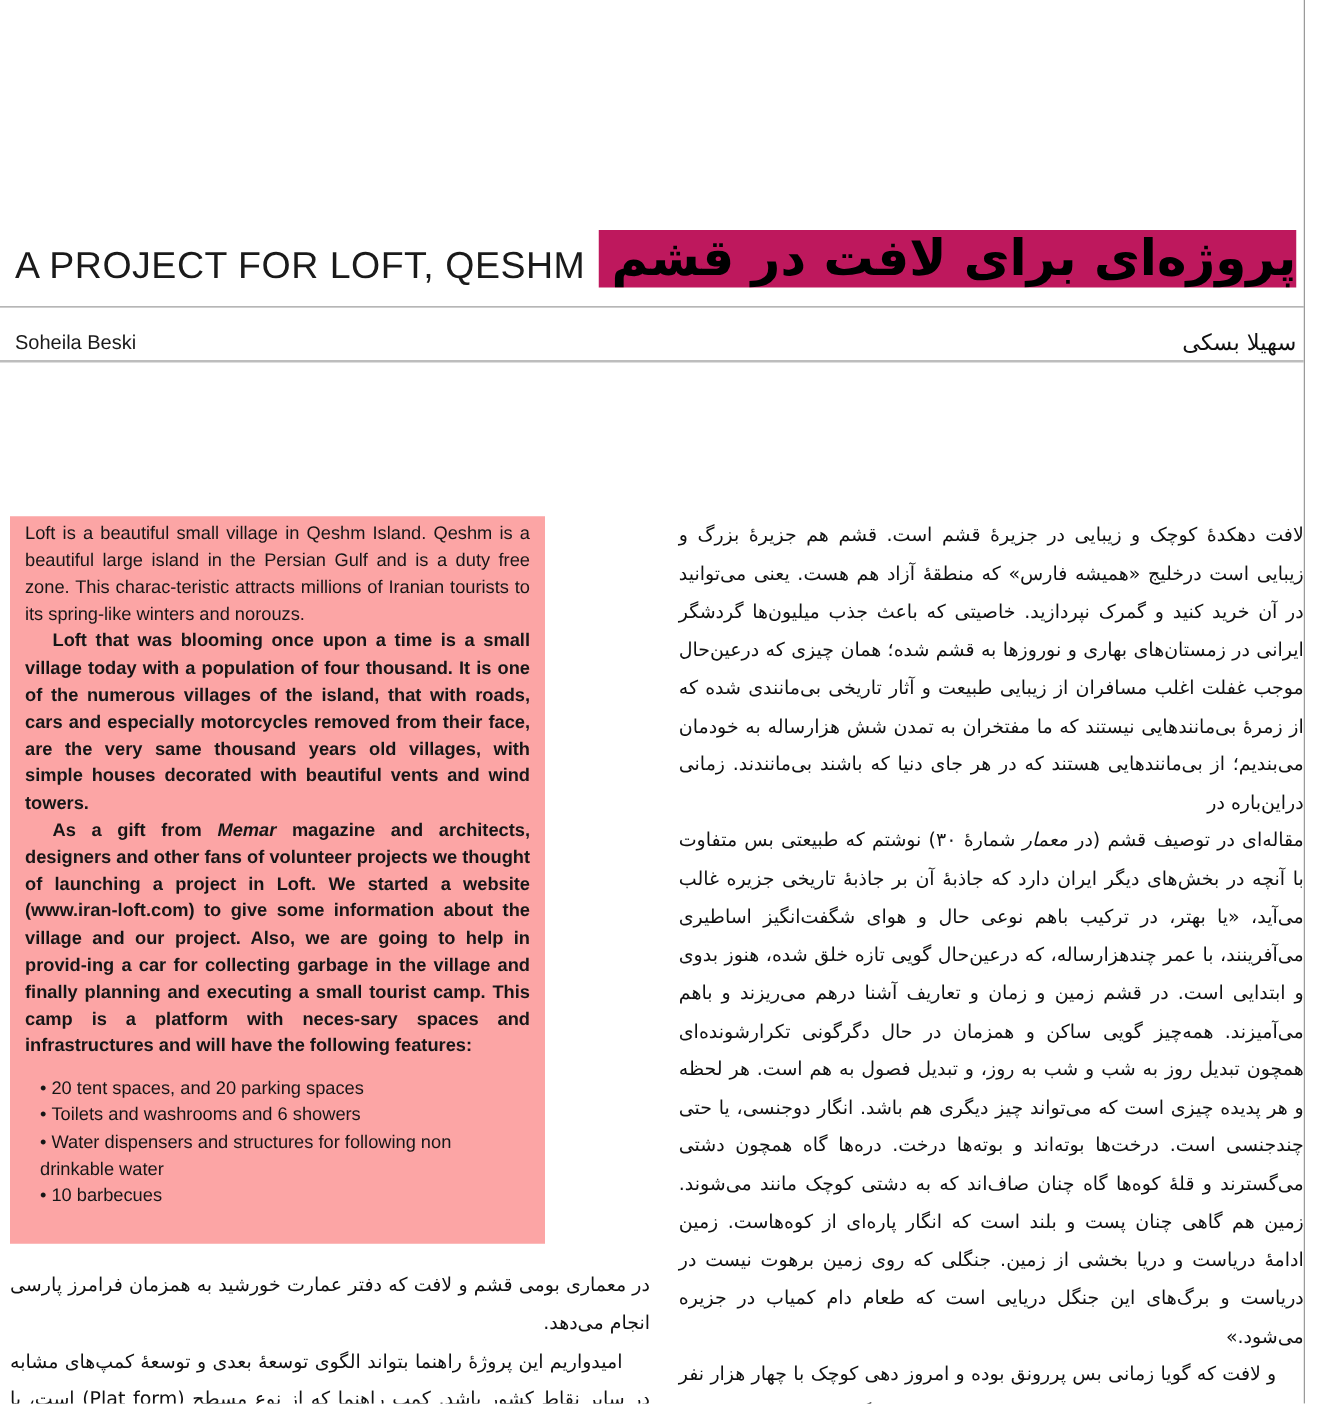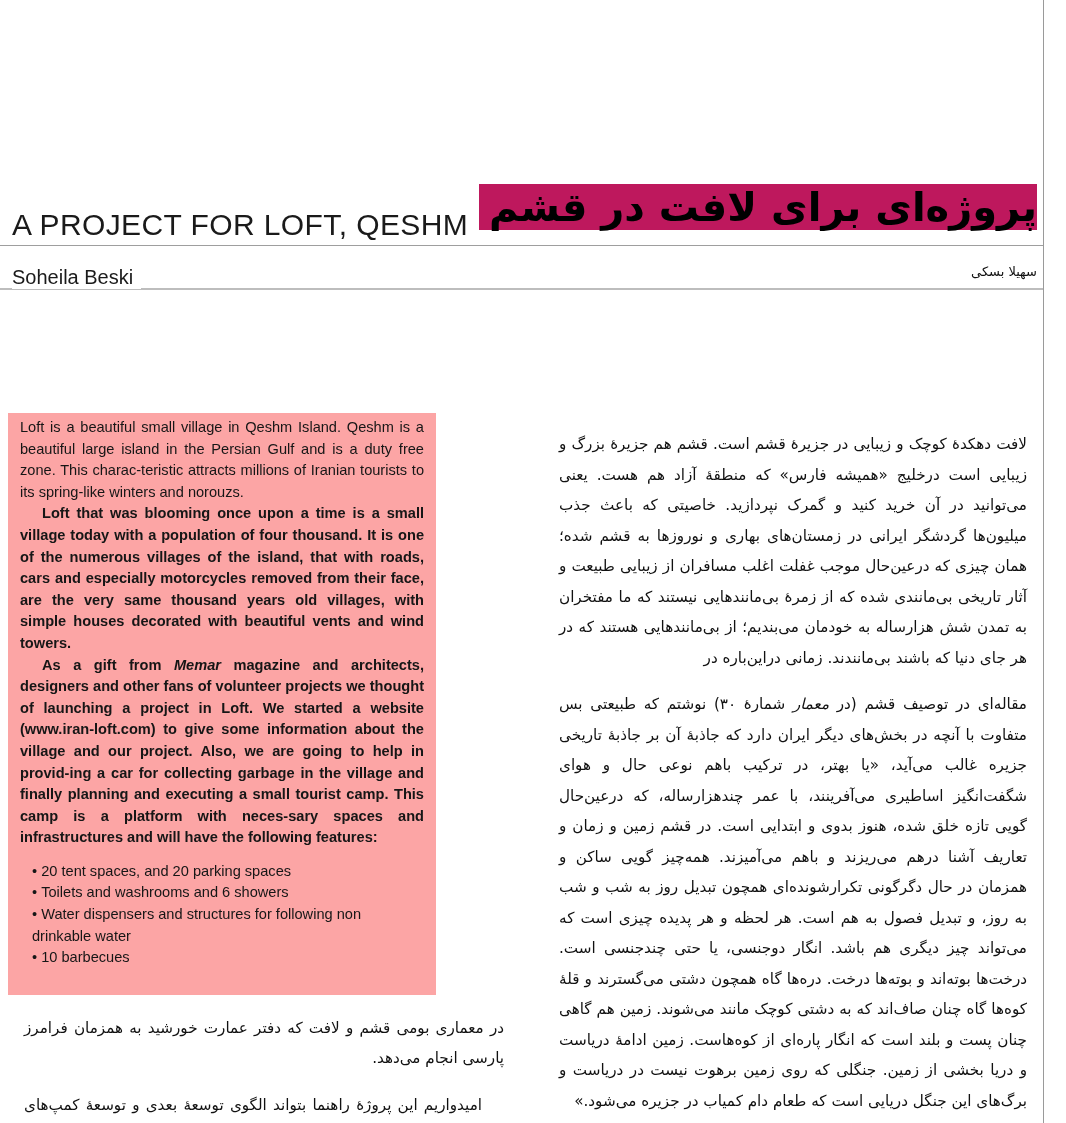--- a/index.html
+++ b/index.html
@@ -50,21 +50,21 @@
     left: 0;
     right: 0;
     top: 49px;
     height: 1px;
     background: #9e9e9e;
   }
 
   .title-en {
     position: absolute;
     left: 12px;
-    top: 12px;
+    top: 0;
     font-size: 30px;
     letter-spacing: 0.4px;
     color: #1a1a1a;
     white-space: nowrap;
     z-index: 2;
     background: #ffffff;
     padding-right: 10px;
   }
 
   .title-fa {
@@ -94,33 +94,33 @@
     right: 0;
     top: 26px;
     height: 2px;
     background: #bdbdbd;
   }
 
   .author-en {
     position: absolute;
     left: 12px;
     top: 4px;
-    font-size: 20px;
+    font-size: 16px;
     color: #1a1a1a;
     background: #ffffff;
     padding-right: 8px;
     z-index: 2;
     white-space: nowrap;
   }
 
   .author-fa {
     position: absolute;
     right: 6px;
     top: 2px;
-    font-size: 13px;
+    font-size: 18px;
     color: #111111;
     direction: rtl;
     background: #ffffff;
     padding-left: 8px;
     z-index: 2;
     white-space: nowrap;
     font-family: "DejaVu Sans", sans-serif;
   }
 
   
@@ -192,21 +192,21 @@
     direction: rtl;
     text-align: justify;
     font-family: "DejaVu Sans", sans-serif;
     font-size: 15.2px;
     line-height: 30.5px;
     color: #111111;
     width: 512px;
   }
 
   .fa-left p, .col-right p {
-    margin: 16px;
+    margin: 0;
   }
 
   .fa-left p.indent, .col-right p.indent {
     text-indent: 22px;
   }
 
   
   .clipped {
     height: 14px;
     overflow: hidden;

